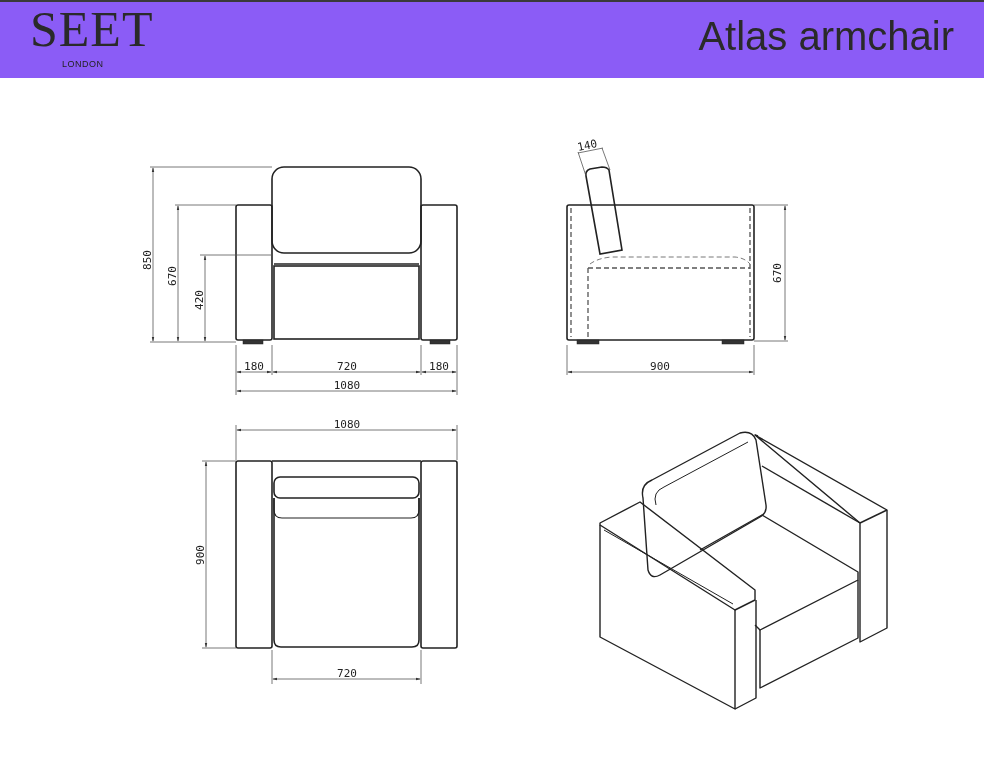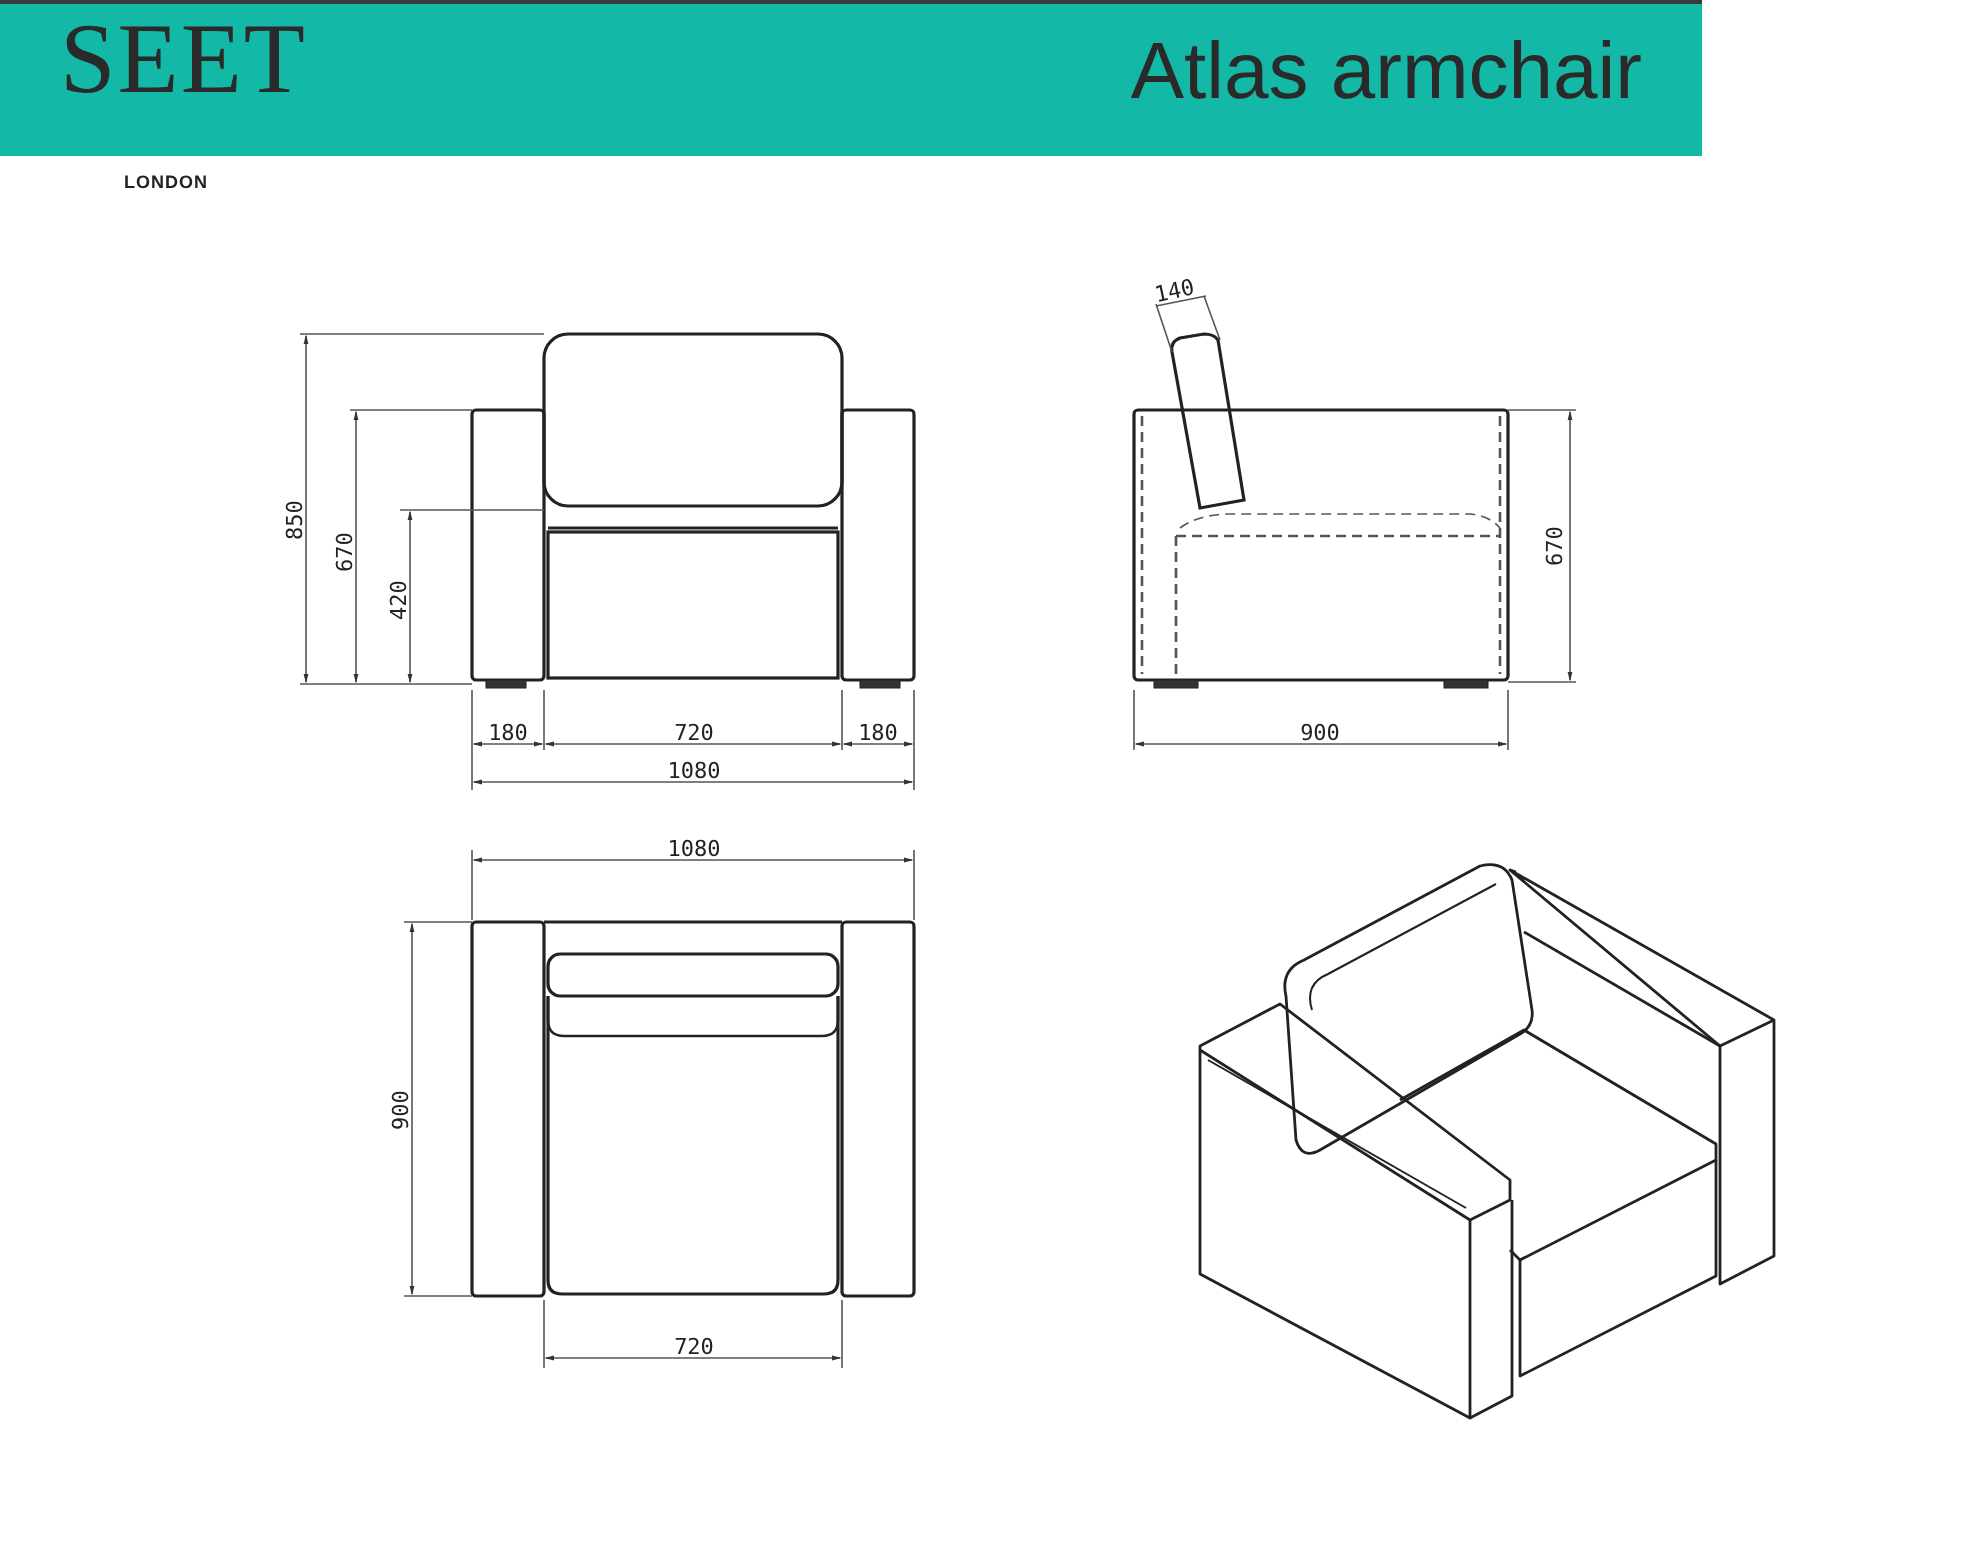--- a/index.html
+++ b/index.html
@@ -1,19 +1,19 @@
 <!DOCTYPE html>
 <html><head>
 <meta charset="utf-8">
 <style>
   html, body { margin: 0; padding: 0; }
   body { width: 984px; height: 776px; background: #ffffff; position: relative; overflow: hidden; font-family: "DejaVu Sans Mono", monospace; }
-  .header { position: absolute; left: 0; top: 0; width: 851px; height: 78px; background: #14b8a6; border-top: 2px solid #3a3a3a; box-sizing: border-box; }
+  .header { position: absolute; left: 0; top: 0; width: 984px; height: 78px; background: #8b5cf6; border-top: 2px solid #3a3a3a; box-sizing: border-box; }
   .brand { position: absolute; left: 30px; top: 2px; font-family: "Liberation Serif", serif; font-size: 50px; color: #2a2a2a; letter-spacing: 1px; line-height: 1; }
-  .brand-sub { position: absolute; left: 62px; top: 57px; font-family: "Liberation Sans", sans-serif; font-size: 9px; font-weight: bold; color: #222; letter-spacing: 0.5px; margin-top: 27px; }
+  .brand-sub { position: absolute; left: 62px; top: 57px; font-family: "Liberation Sans", sans-serif; font-size: 9px; font-weight: normal; color: #222; letter-spacing: 0.5px; }
   .title { position: absolute; right: 30px; top: 14px; font-family: Liberation Sans, sans-serif; font-size: 40px; color: #2a2a2a; line-height: 1; }
   svg.drawing { position: absolute; left: 0; top: 78px; }
   .dim { font-family: "DejaVu Sans Mono", monospace; font-size: 11px; fill: #222; }
 </style>
 </head>
 <body>
 
 <div class="header">
   <div class="brand">SEET</div>
   <div class="brand-sub">LONDON</div>

